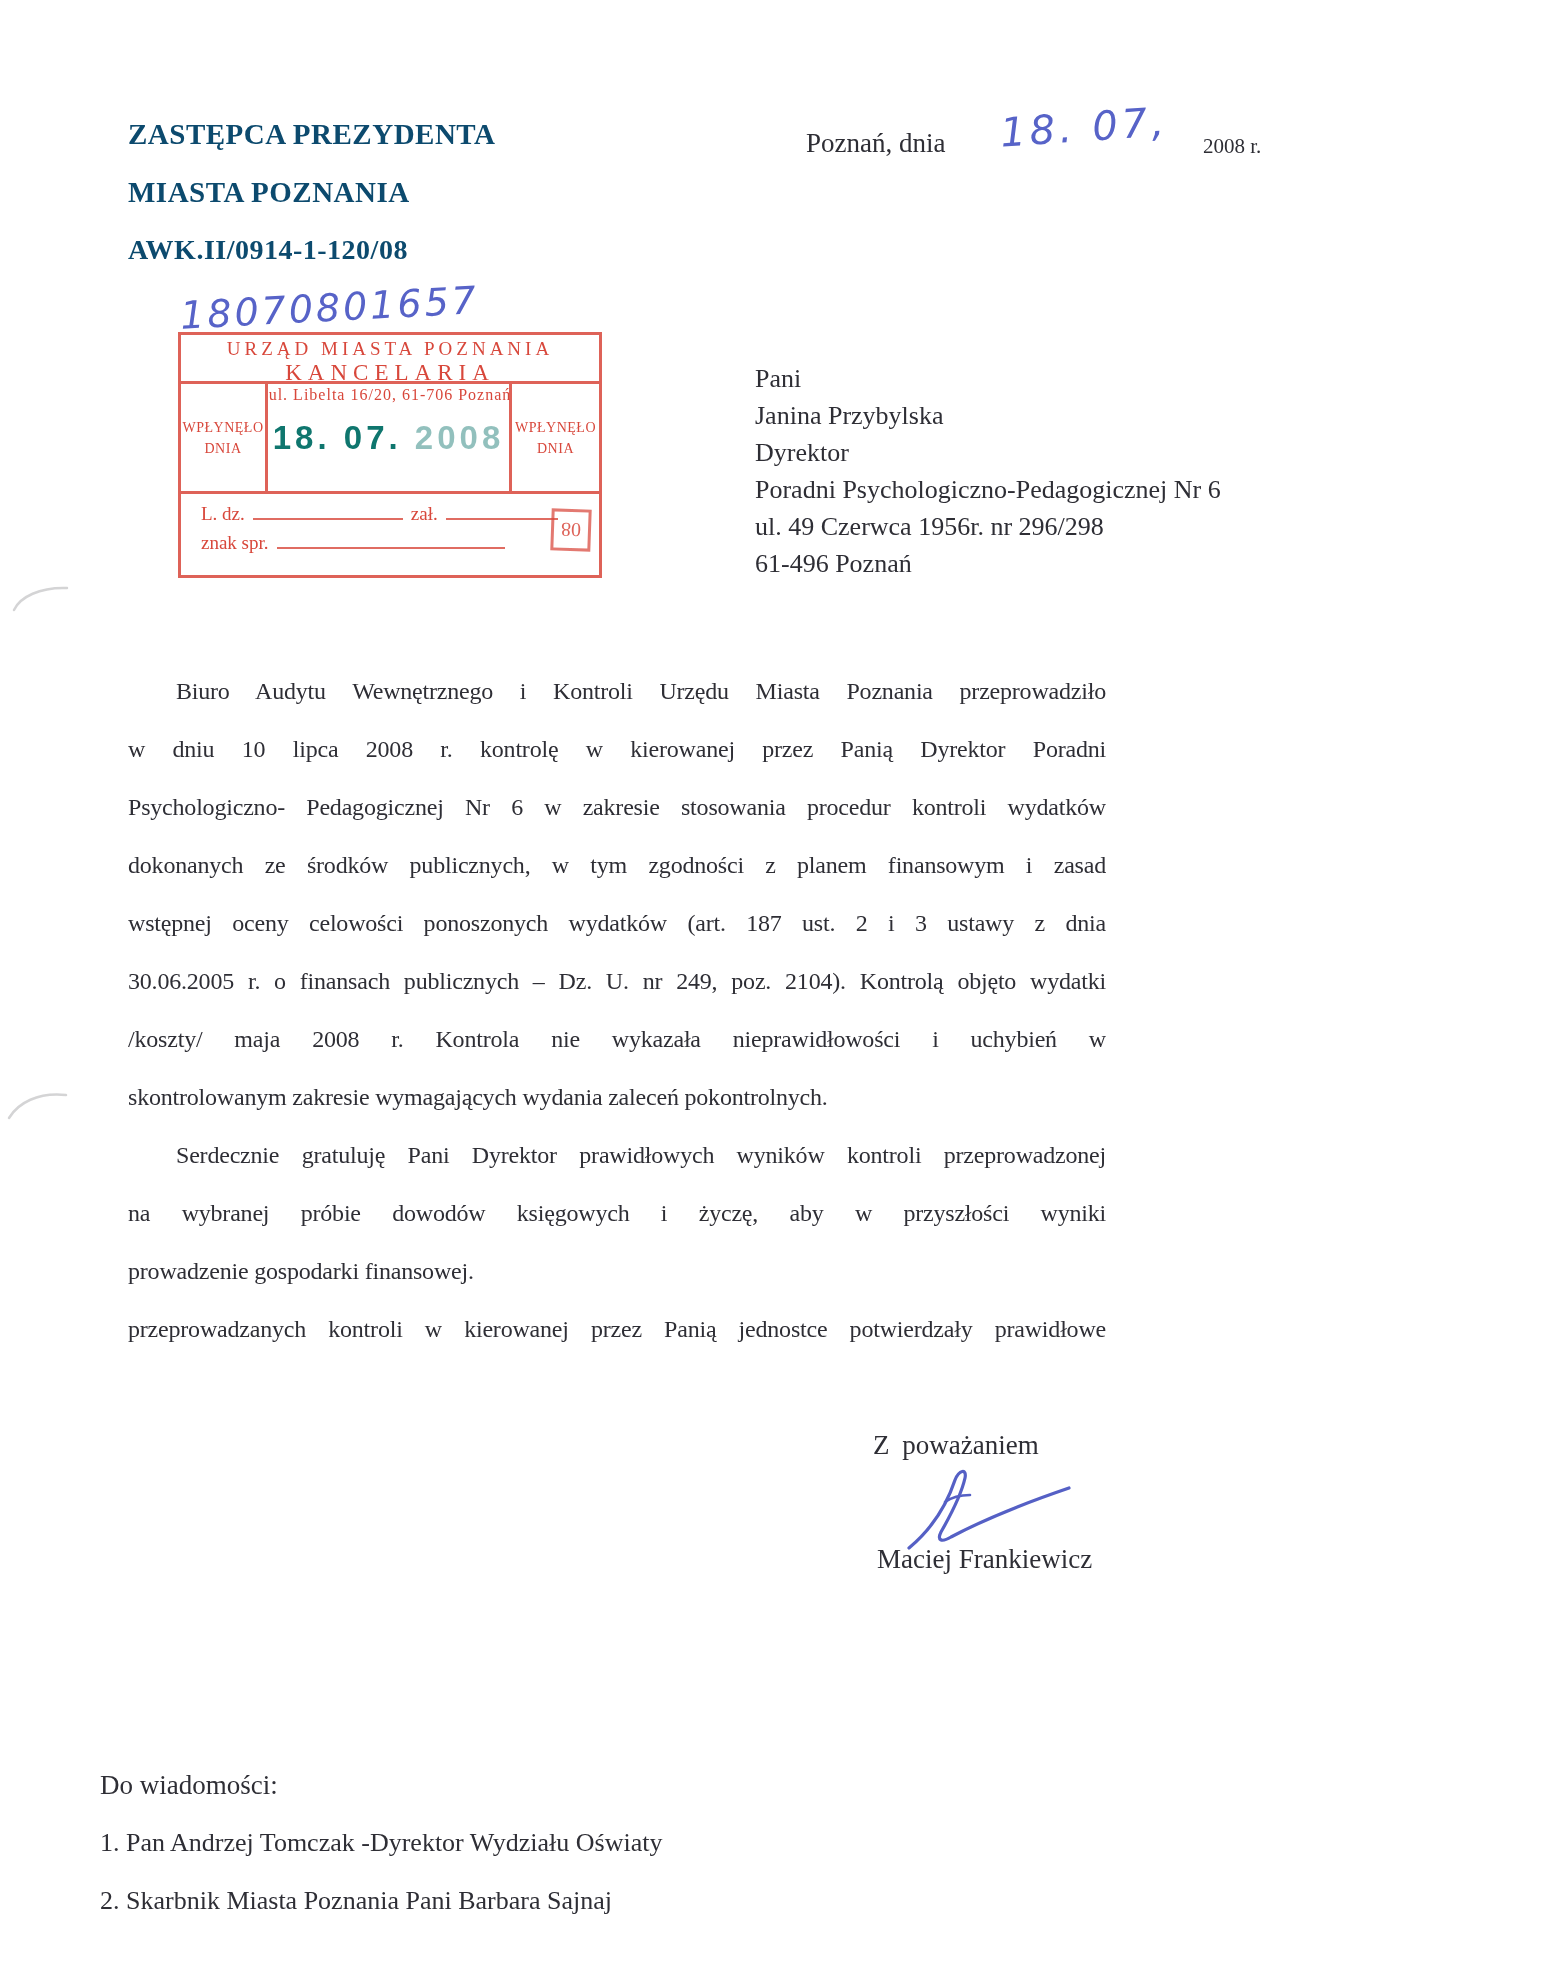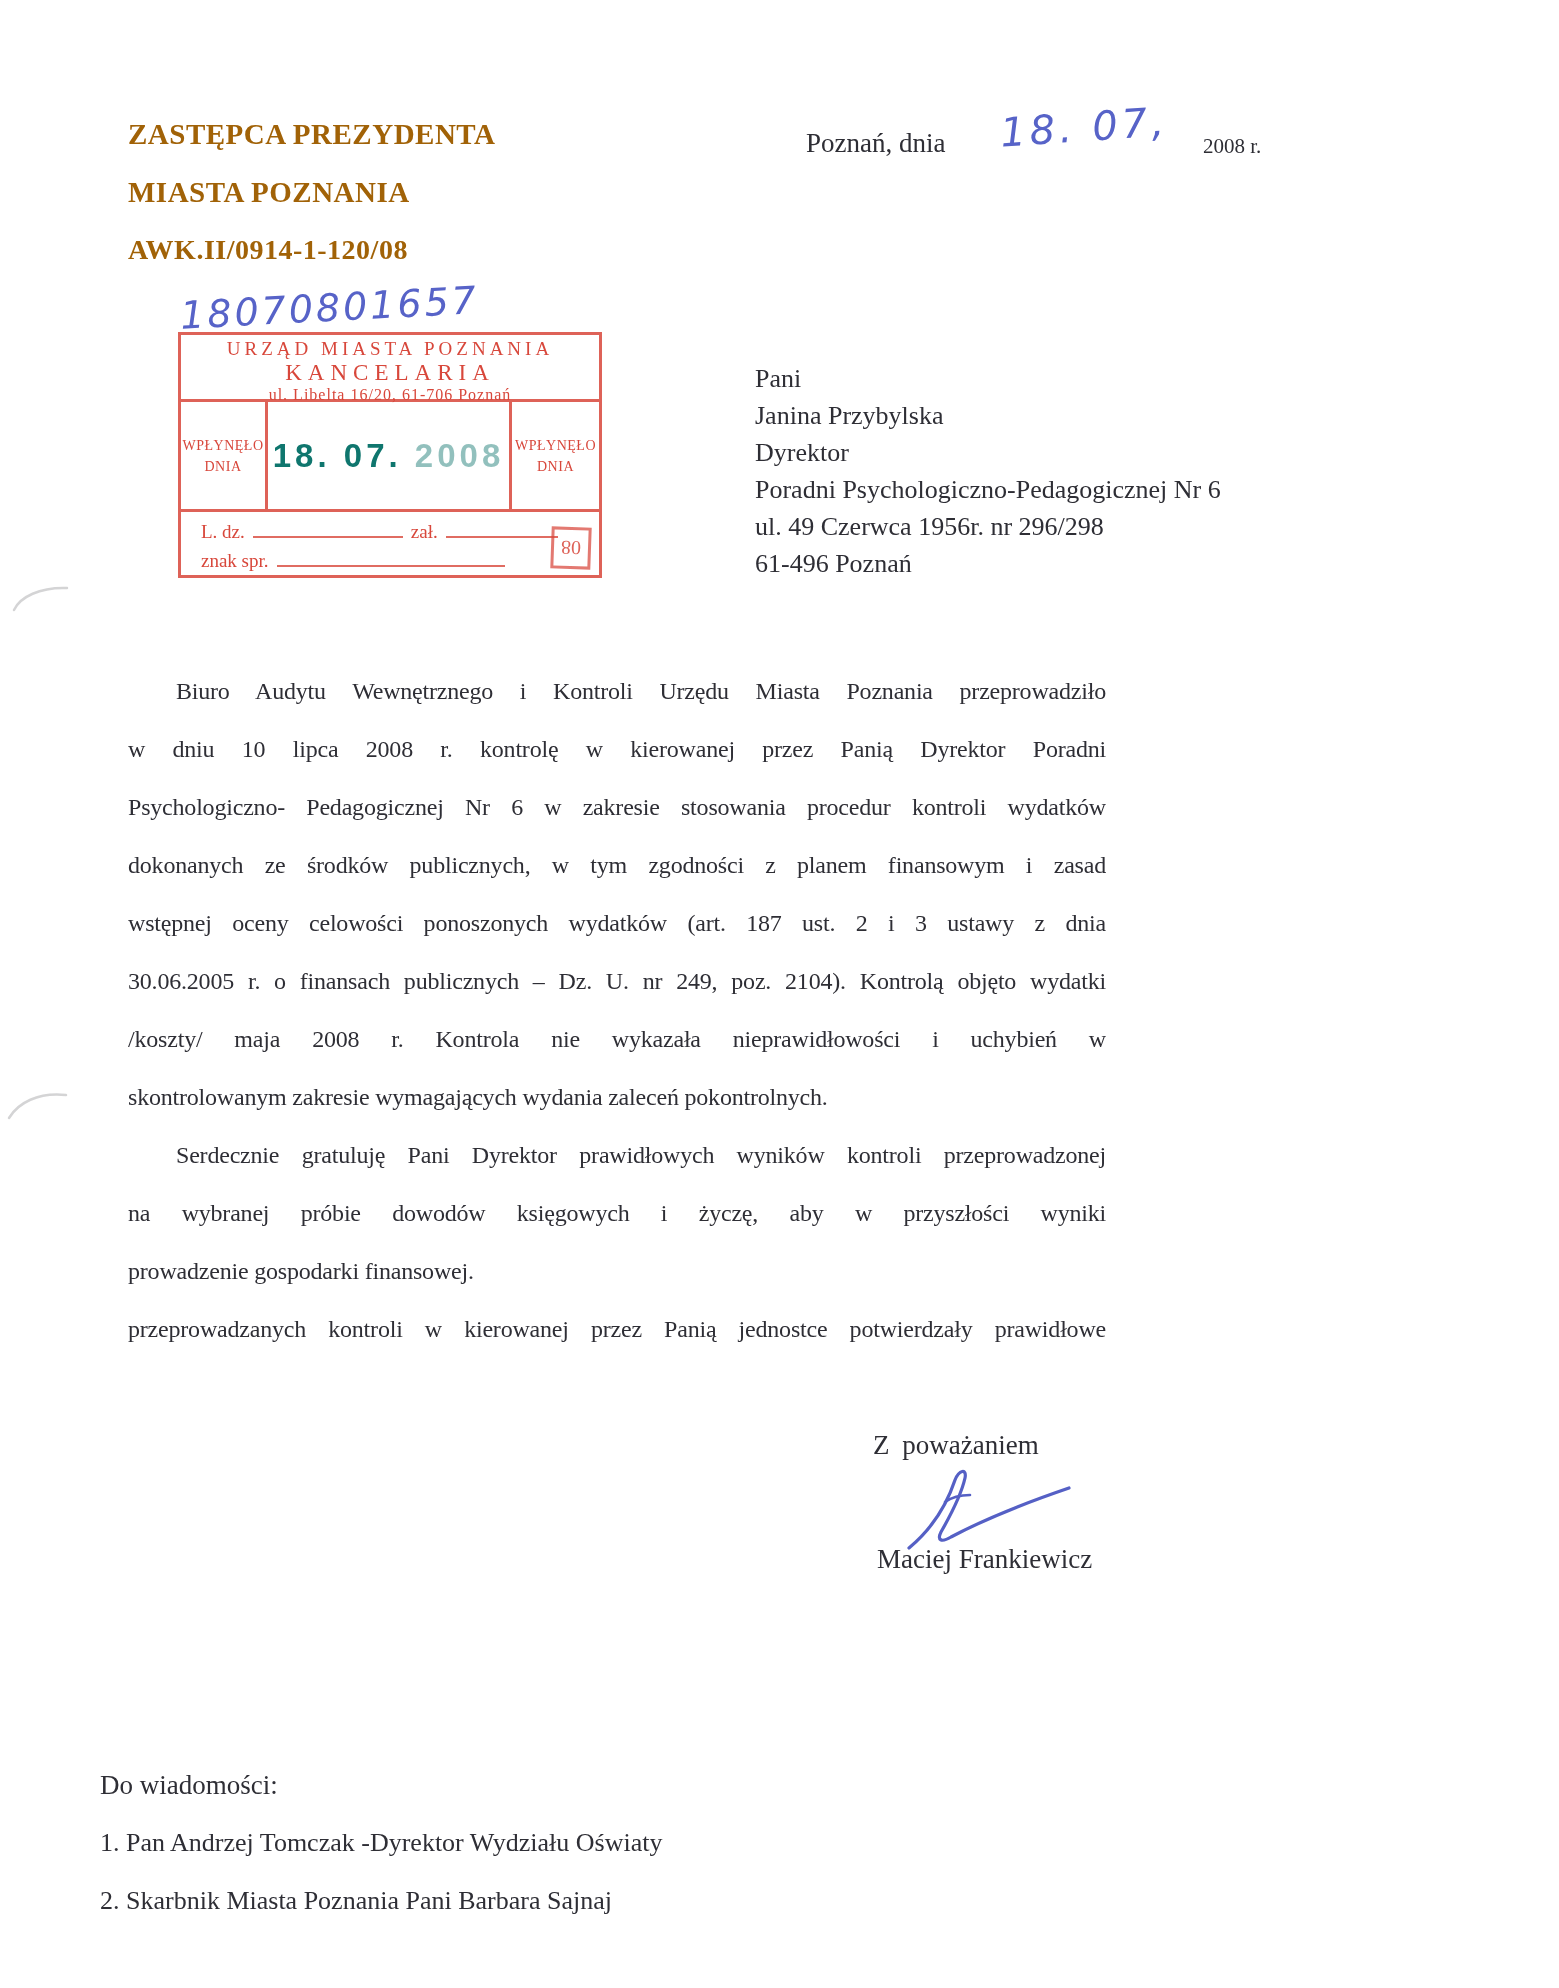--- a/index.html
+++ b/index.html
@@ -11,21 +11,21 @@
     font-family: "Liberation Serif", serif;
     color: #2e2e35;
     overflow: hidden;
   }
   
   .sender { position: absolute; left: 128px; top: 118px; }
   .sender .s-line {
     font-weight: bold;
     font-size: 29px;
     letter-spacing: 0.5px;
-    color: #a16207;
+    color: #0c4a6e;
     margin-bottom: 25px;
     white-space: nowrap;
   }
   .sender .s-ref { font-size: 28px; }
   
   .date-place {
     position: absolute; left: 806px; top: 128px;
     font-size: 27px; white-space: nowrap;
   }
   .hand-date {
@@ -55,21 +55,21 @@
   }
   
   .stamp {
     position: absolute; left: 178px; top: 332px;
     width: 424px; height: 246px;
     border: 3px solid rgba(216, 71, 59, 0.85);
     color: #d8473b;
     box-sizing: border-box;
   }
   .stamp-head {
-    height: 67px;
+    height: 49px;
     border-bottom: 3px solid rgba(216, 71, 59, 0.85);
     text-align: center;
     padding-top: 3px;
     box-sizing: border-box;
   }
   .stamp-office { font-size: 19px; letter-spacing: 4px; white-space: nowrap; }
   .stamp-unit   { font-size: 23px; letter-spacing: 6px; }
   .stamp-addr   { font-size: 16px; letter-spacing: 1px; }
   .stamp-mid {
     height: 110px;

